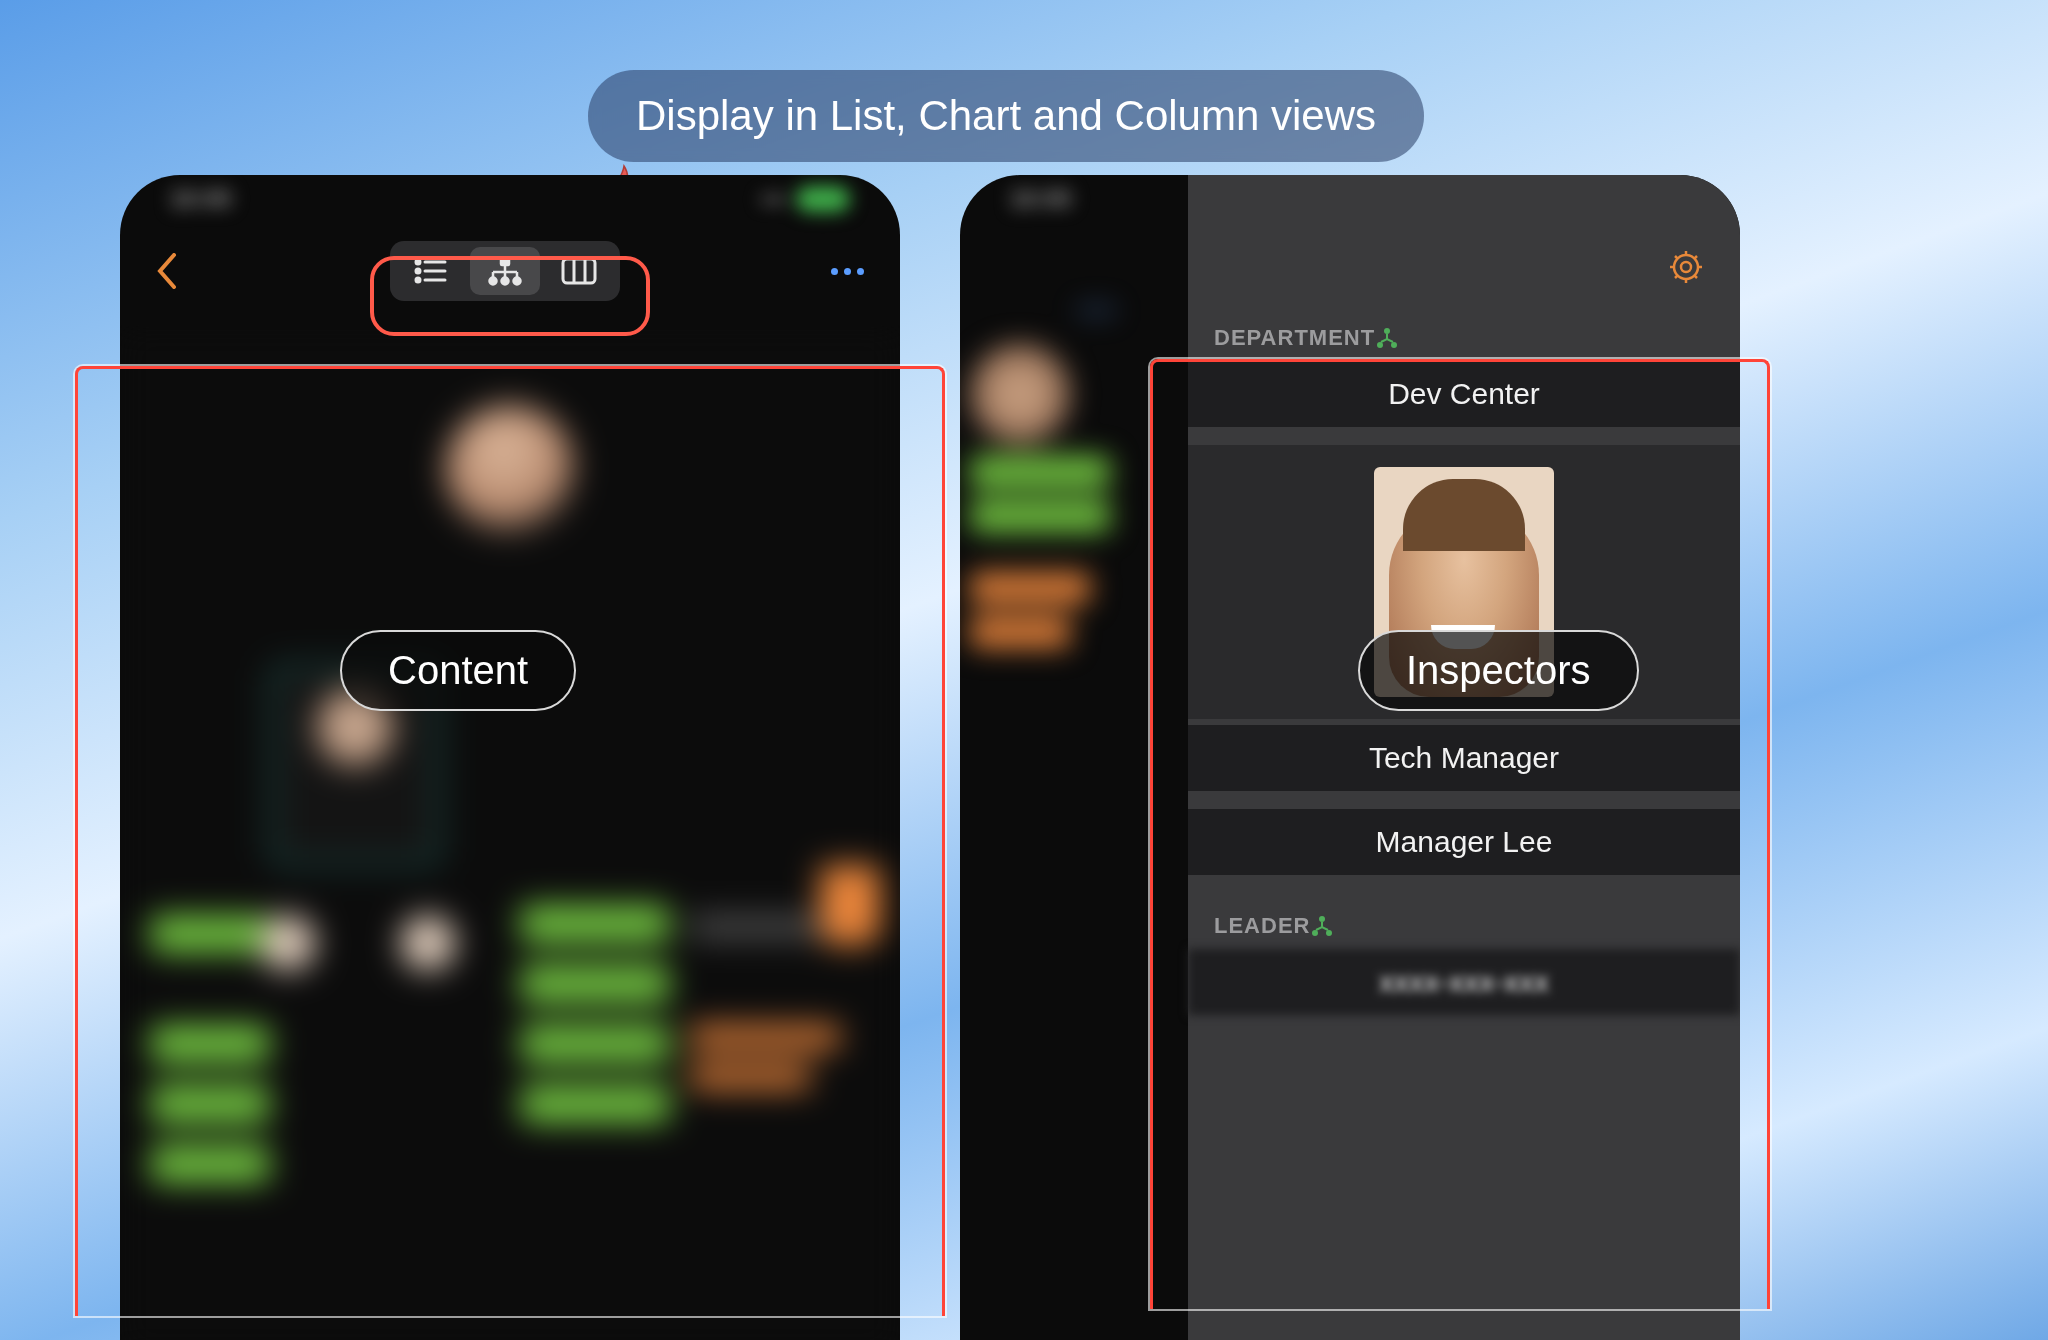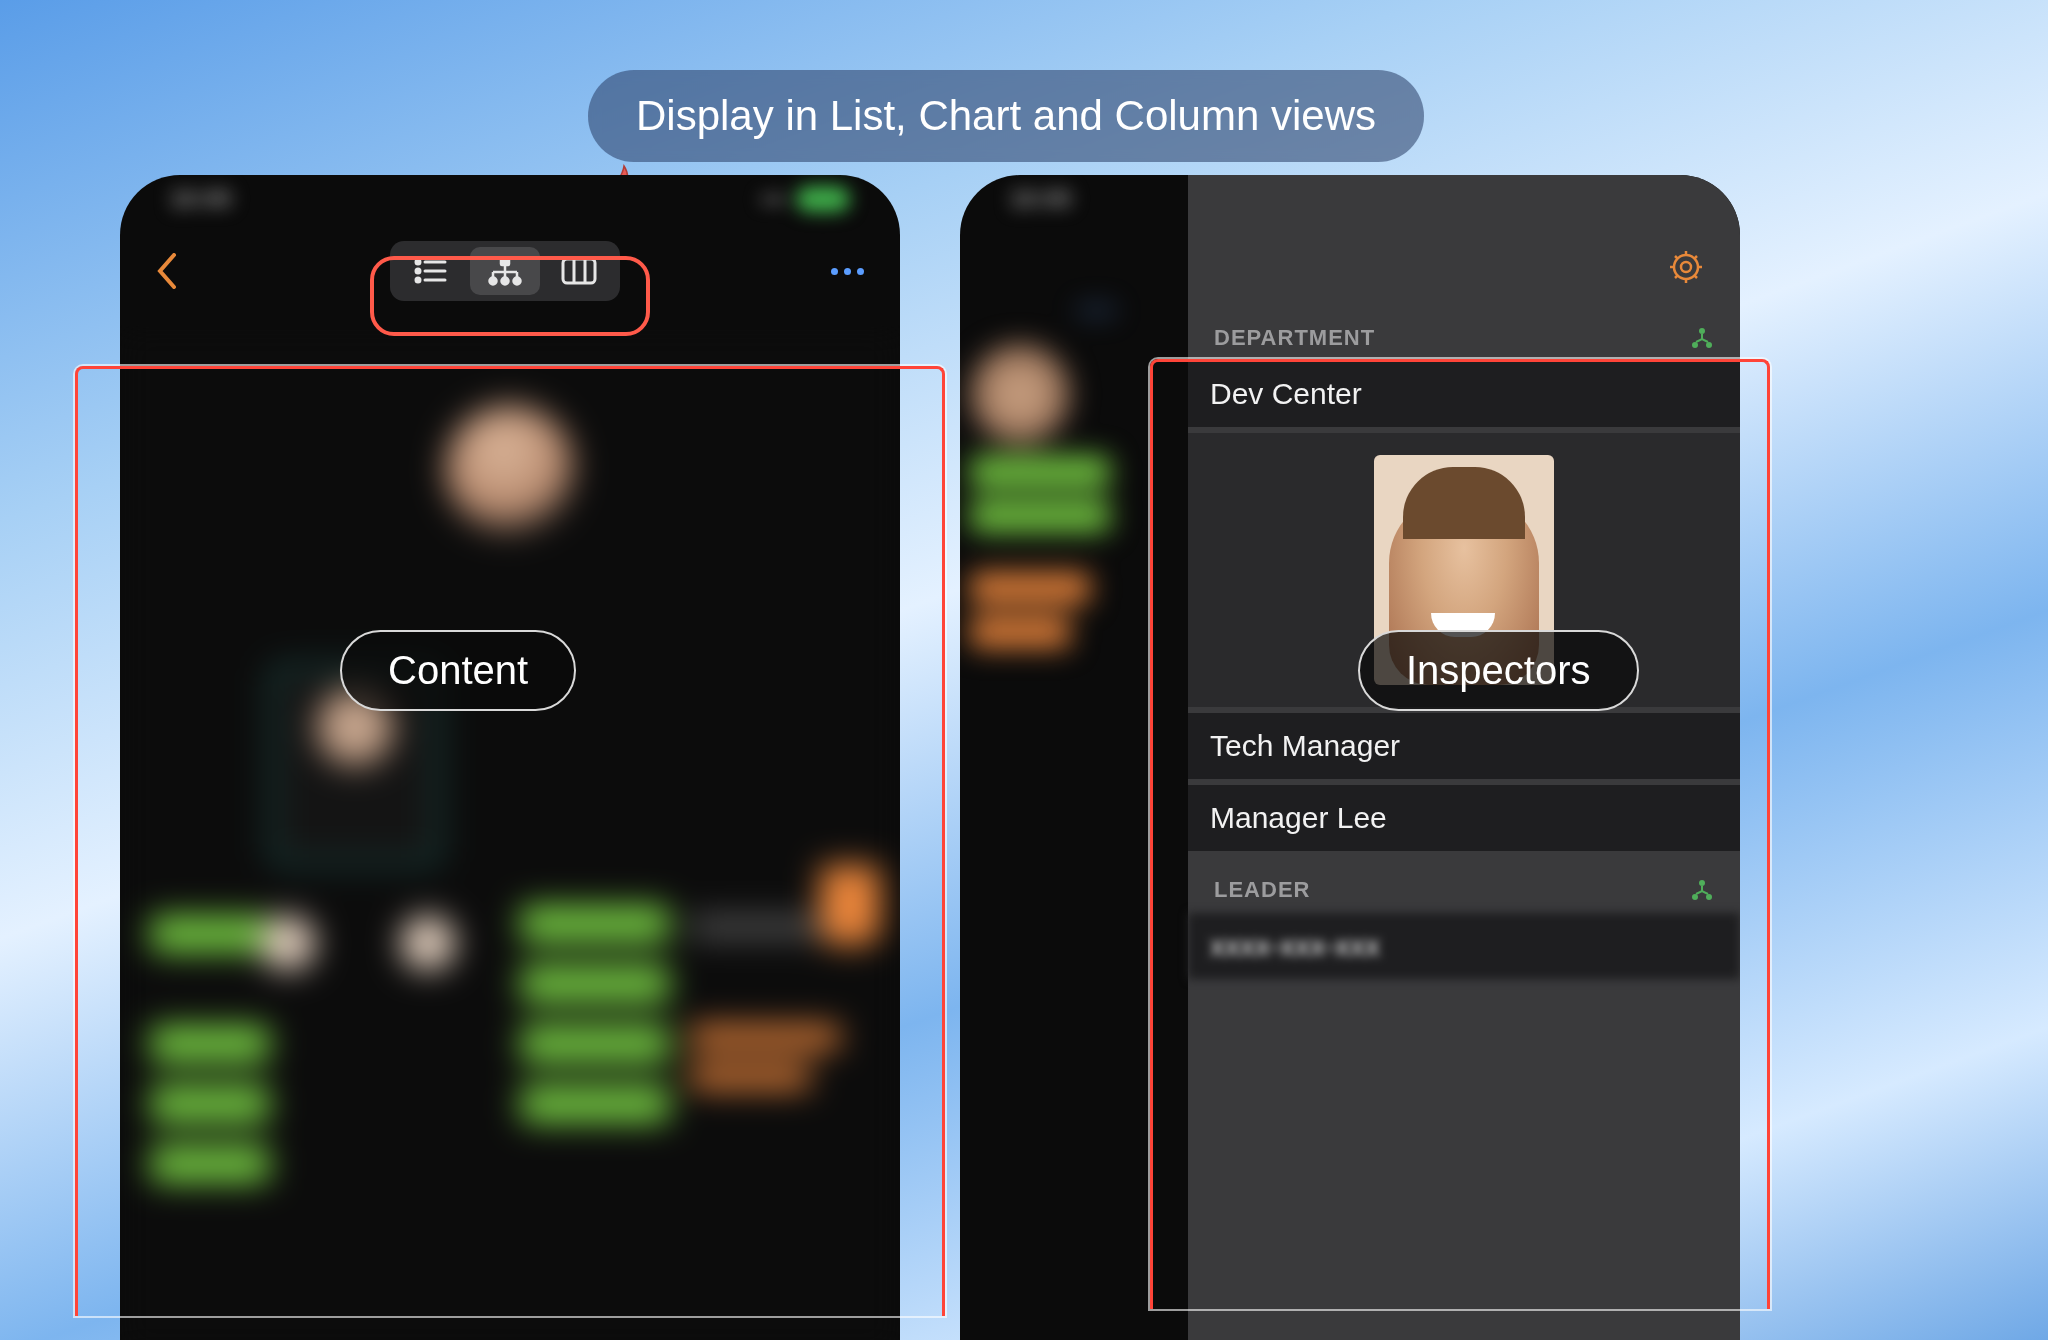--- a/index.html
+++ b/index.html
@@ -157,30 +157,30 @@
 .inspector-panel .toolbar { justify-content: flex-end; padding: 12px 34px 18px; }
 .gear { width: 40px; height: 40px; }
 
 .field-label {
   color: #9c9c9e;
   font-size: 22px;
   font-weight: 600;
   letter-spacing: 1px;
   padding: 20px 26px 10px;
   display:flex;
-  justify-content: space-between;
   align-items:center;
 }
 .link-icon { width:24px;height:24px; }
 .field-value {
   background: #1e1e20;
   color: #f2f2f2;
   font-size: 30px;
   padding: 16px 22px;
-  margin-bottom: 6px;
+  margin-bottom: 18px;
+  text-align: center;
 }
 .photo-block {
   background: #2a2a2c;
   padding: 22px;
   display:flex;
   justify-content:center;
   margin-bottom: 6px;
 }
 .photo-frame {
   width: 180px;

